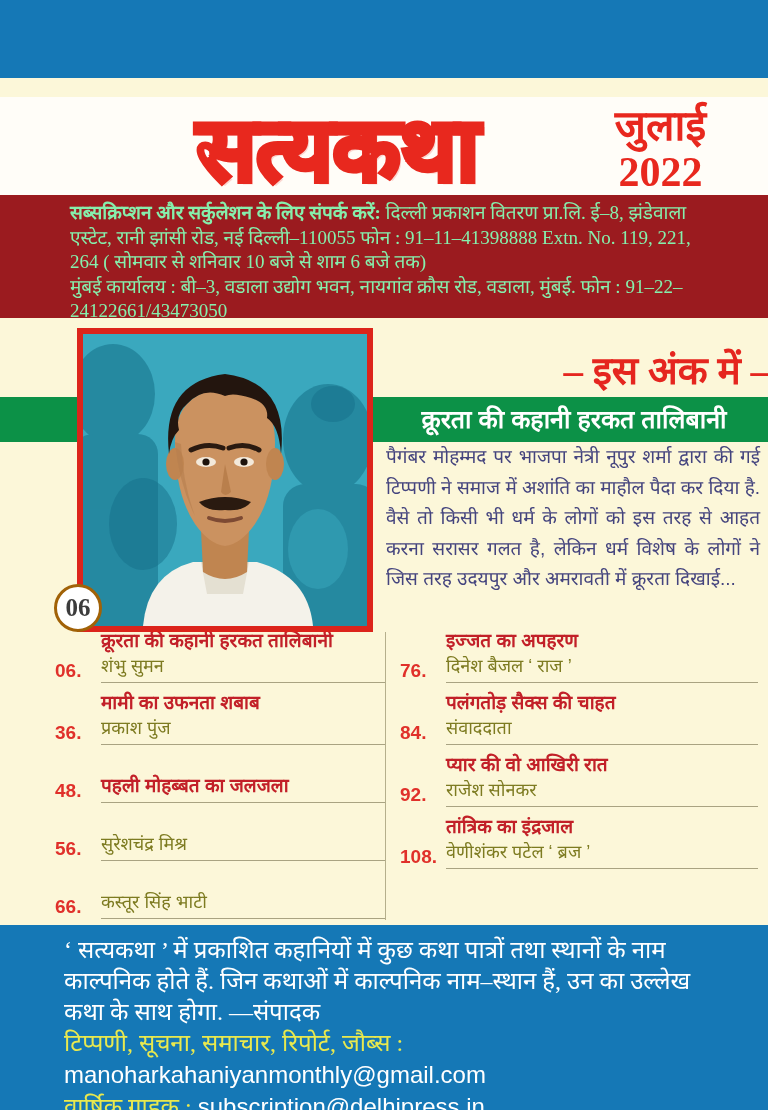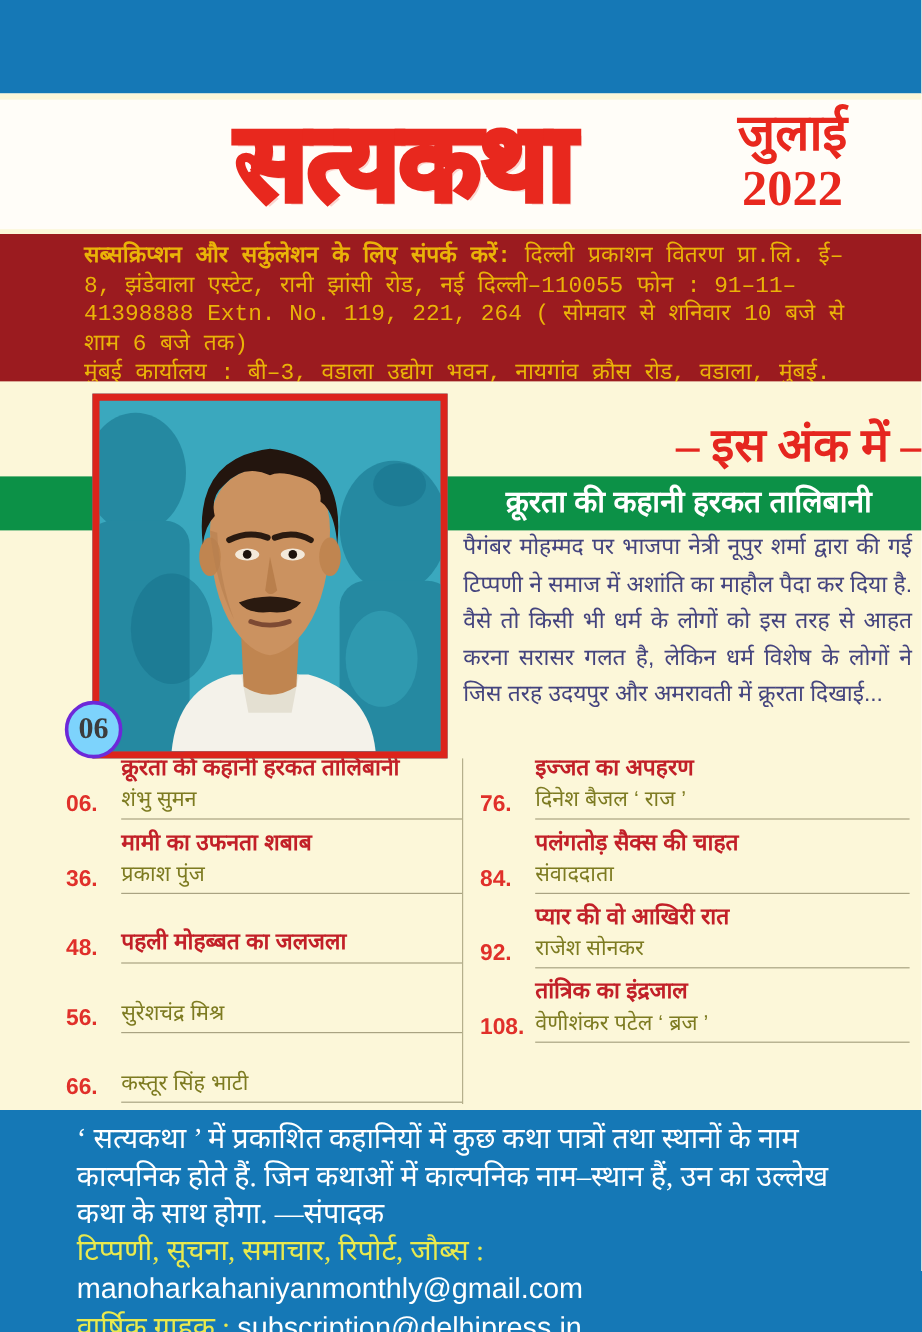--- a/index.html
+++ b/index.html
@@ -3,57 +3,57 @@
 <meta charset="utf-8">
 <style>
   html,body{margin:0;padding:0;background:#fff;}
   .page{position:relative;width:768px;height:1110px;overflow:hidden;
         font-family:"Liberation Sans",sans-serif;background:#fcf7d9;}
 
   
   .top-bar{position:absolute;top:0;left:0;width:768px;height:78px;background:#1578b6;}
 
   
-  .masthead{position:absolute;top:78px;left:0;width:768px;height:117px;
+  .masthead{position:absolute;top:92px;left:0;width:768px;height:117px;
             background:#fffdf8;border-top:5px solid #fcf7d9;border-bottom:4px solid #fcf7d9;
             box-sizing:border-box;}
   .logo{position:absolute;left:108px;top:-4px;width:460px;text-align:center;
         font-family:"DejaVu Serif","Liberation Serif",serif;font-weight:bold;
         font-size:88px;line-height:112px;color:#fff;
         -webkit-text-stroke:5px #e8281e;text-stroke:5px #e8281e;
         text-shadow:0 0 1px #e8281e,3px 3px 0 rgba(232,40,30,.18);}
   .issue-date{position:absolute;right:62px;top:6px;text-align:center;color:#e8281e;
         font-weight:bold;line-height:46px;font-size:42px;
         font-family:"Liberation Serif",serif;margin-left:18px;}
 
   
   .contact-box{position:absolute;top:195px;left:0;width:768px;height:123px;
-        background:#9b1b1f;color:#eab308;box-sizing:border-box;
+        background:#9b1b1f;color:#86efac;box-sizing:border-box;
         padding:6px 58px 0 70px;font-size:19px;line-height:24.5px;
-        font-family:Liberation Mono, monospace;}
+        font-family:Liberation Serif, serif;}
   .contact-box p{margin:0;}
   .contact-box .lead{font-weight:bold;}
 
   
   .main{position:absolute;top:318px;left:0;width:768px;height:607px;background:#fcf7d9;}
 
   .issue-heading{position:absolute;left:392px;top:12px;width:366px;margin:12px;
         text-align:right;font-size:39px;font-weight:bold;color:#e5261f;
         font-family:"Liberation Serif",serif;}
 
   .green-band{position:absolute;top:79px;left:0;width:768px;height:45px;background:#0c9147;}
   .green-band span{position:absolute;left:392px;right:12px;top:0;height:45px;
         line-height:45px;text-align:center;color:#fff;font-weight:bold;font-size:25px;}
 
   .photo{position:absolute;left:77px;top:10px;width:284px;height:292px;margin:0;
         border:6px solid #dc241b;background:#3aa8be;z-index:3;}
   .photo svg{display:block;}
 
   .badge{position:absolute;left:54px;top:266px;width:42px;height:42px;border-radius:50%;
-        background:#7dd3fc;border:3px solid #6d28d9;z-index:4;
+        background:#ffffff;border:3px solid #a16207;z-index:4;
         text-align:center;line-height:42px;font-size:25px;font-weight:bold;color:#3c3c3c;
         font-family:"Liberation Serif",serif;}
 
   .teaser{position:absolute;left:386px;top:124px;width:374px;margin:0;
         font-size:19px;line-height:30.5px;color:#44447e;text-align:justify;
         font-weight:500;}
 
   
   .toc{position:absolute;top:310px;left:55px;width:707px;display:flex;}
   .toc .col{width:330px;}

